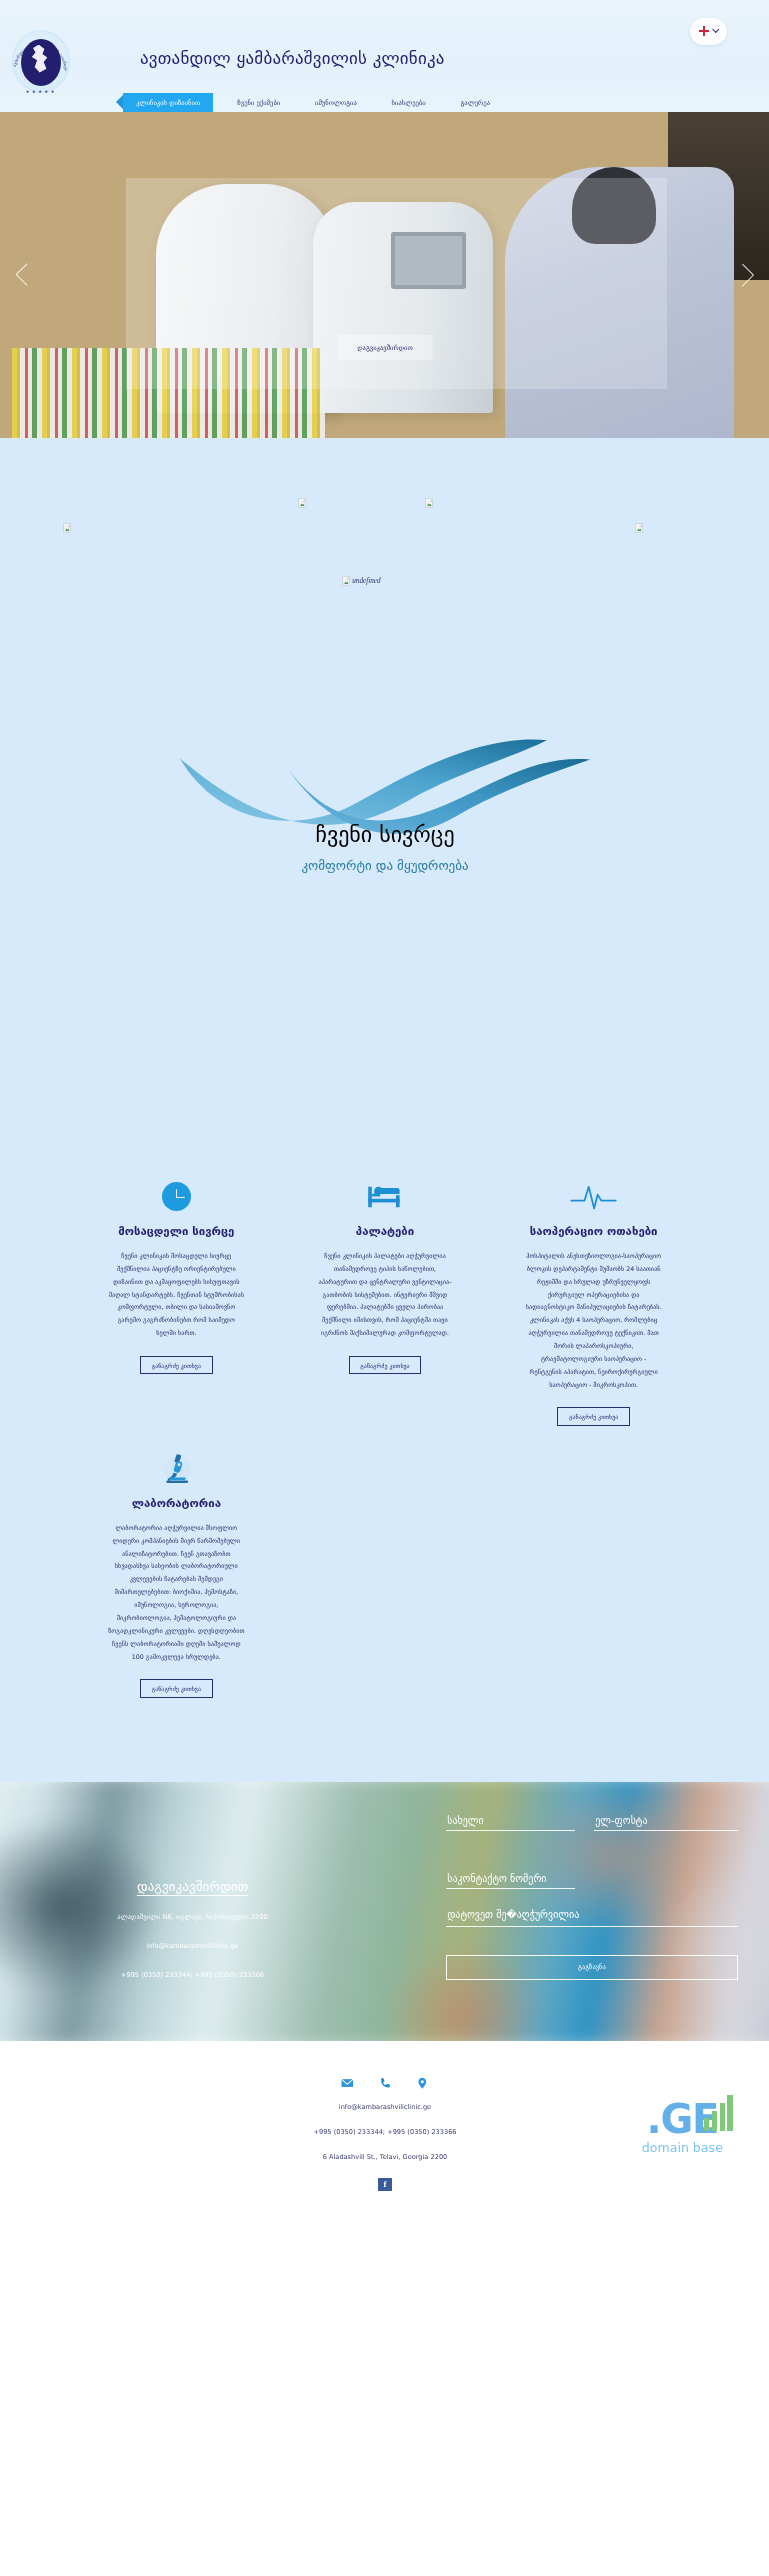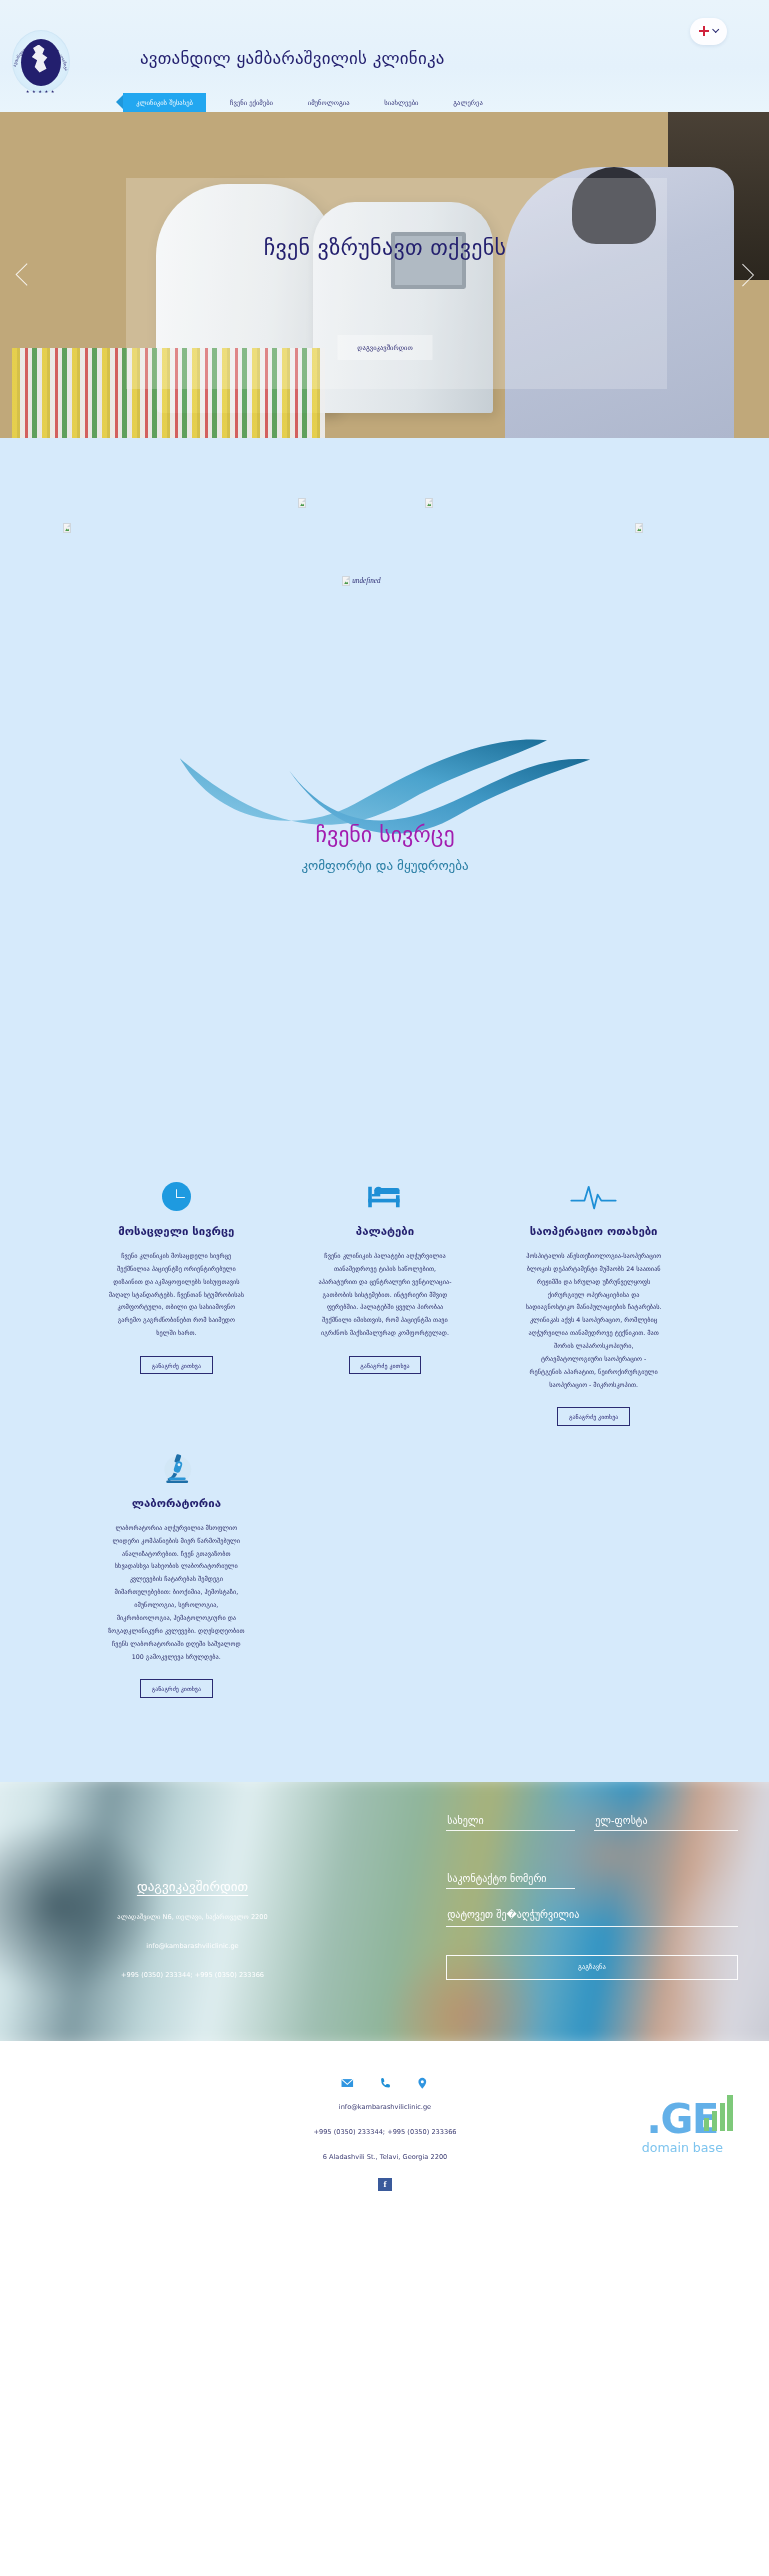--- a/index.html
+++ b/index.html
@@ -273,21 +273,21 @@
     position: absolute;
     left: 50%; top: 6px;
     transform: translateX(-50%);
     width: 421px; height: 180px;
   }
   .wave-title {
     position: absolute;
     left: 50%; top: 95px;
     transform: translateX(-50%);
     font-size: 22px;
-    color: #a21caf;
+    color: #000000;
     white-space: nowrap;
     text-align: center;
   }
   .wave-sub {
     position: absolute;
     left: 50%; top: 131px;
     transform: translateX(-50%);
     font-size: 13px;
     color: #2b7fa5;
     white-space: nowrap;
@@ -521,41 +521,40 @@
   </div>
 
   <h1 class="site-title">ავთანდილ ყამბარაშვილის კლინიკა</h1>
 
   <div class="lang-switch">
     <span class="flag-ge"></span>
     <span class="chevron-d"></span>
   </div>
 
   <nav class="main-nav">
-    <div class="nav-item active">კლინიკის შესახებ</div>
+    <div class="nav-item active">კლინიკის დიზაინით</div>
     <div class="nav-item">ჩვენი ექიმები</div>
     <div class="nav-item">იმუნოლოგია</div>
     <div class="nav-item">სიახლეები</div>
     <div class="nav-item">გალერეა</div>
   </nav>
 </header>
 
 <section class="hero">
   <div class="hero-photo">
     <div class="cabinet"></div>
     <div class="machine"></div>
     <div class="machine2"></div>
     <div class="screen"></div>
     <div class="person"></div>
     <div class="head"></div>
     <div class="tubes"></div>
   </div>
   <div class="hero-overlay"></div>
 
-  <div class="hero-title">ჩვენ ვზრუნავთ თქვენს</div>
   <div class="hero-cta">დაგვიკავშირდით</div>
 
   <div class="hero-arrow prev"></div>
   <div class="hero-arrow next"></div>
 </section>
 
 <section class="broken-strip">
   <div class="broken-img" style="left:63px; top:85px;">
     <span class="broken-icon"></span>
   </div>

